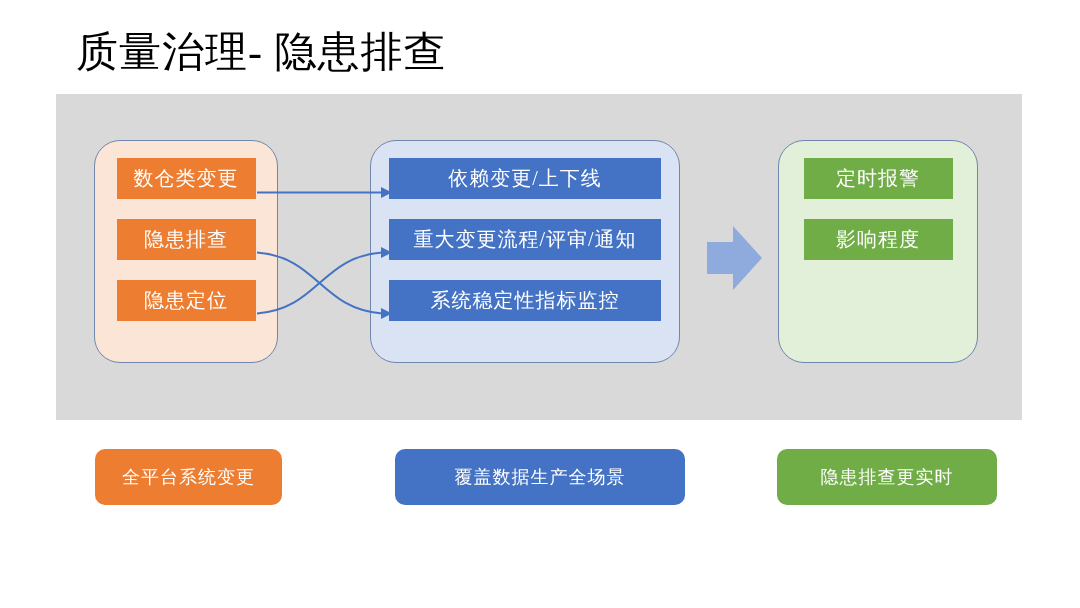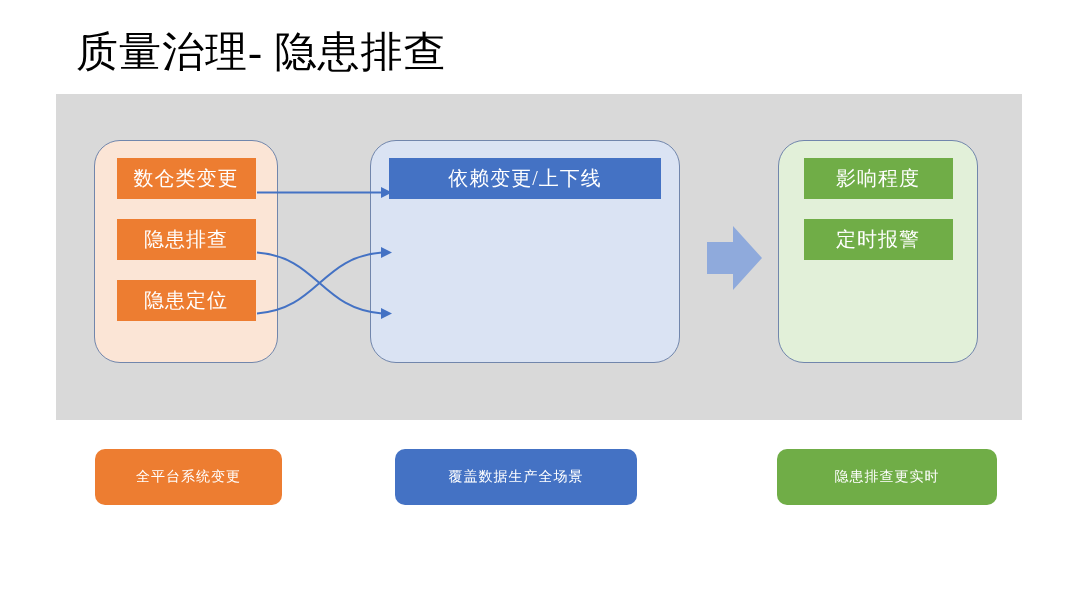--- a/index.html
+++ b/index.html
@@ -42,47 +42,49 @@
   .coverage .pill{width:272px;background:var(--blue);}
   .outcomes .pill{width:149px;background:var(--green);}
 
   .connectors{position:absolute;left:0;top:0;width:966px;height:326px;pointer-events:none;}
   .connectors path.link{stroke:var(--connector);stroke-width:2;fill:none;}
   .connectors polygon.head{fill:var(--connector);}
   .connectors polygon.block{fill:var(--block_arrow);}
 
   .footer{
     position:absolute;top:449px;height:56px;border-radius:10px;
-    color:var(--button_text);font-size:14px;letter-spacing:1px;
+    color:var(--button_text);font-size:18px;letter-spacing:1px;
     display:flex;align-items:center;justify-content:center;white-space:nowrap;
   }
   .footer.f-orange{left:95px;width:187px;background:var(--orange);}
-  .footer.f-blue{left:395px;width:242px;background:var(--blue);}
+  .footer.f-blue{left:395px;width:290px;background:var(--blue);}
   .footer.f-green{left:777px;width:220px;background:var(--green);}
 </style>
 </head>
 <body>
 
 <div class="page-title">质量治理- 隐患排查</div>
 
 <div class="panel">
 
   <div class="group sources">
     <div class="pill">数仓类变更</div>
     <div class="pill">隐患排查</div>
     <div class="pill">隐患定位</div>
   </div>
 
   <div class="group coverage">
     <div class="pill">依赖变更/上下线</div>
+    <div class="pill">重大变更流程/评审/通知</div>
+    <div class="pill">系统稳定性指标监控</div>
   </div>
 
   <div class="group outcomes">
+    <div class="pill">定时报警</div>
     <div class="pill">影响程度</div>
-    <div class="pill">定时报警</div>
   </div>
 
   <svg class="connectors" viewBox="0 0 966 326" xmlns="http://www.w3.org/2000/svg">
 
     <path class="link" d="M 201 98.5 H 326"></path>
     <polygon class="head" points="336,98.5 325,93 325,104"></polygon>
 
     <path class="link" d="M 201 158.5 C 262 163, 265 215, 326 219.5"></path>
     <polygon class="head" points="336,219.5 325,214 325,225"></polygon>
 

